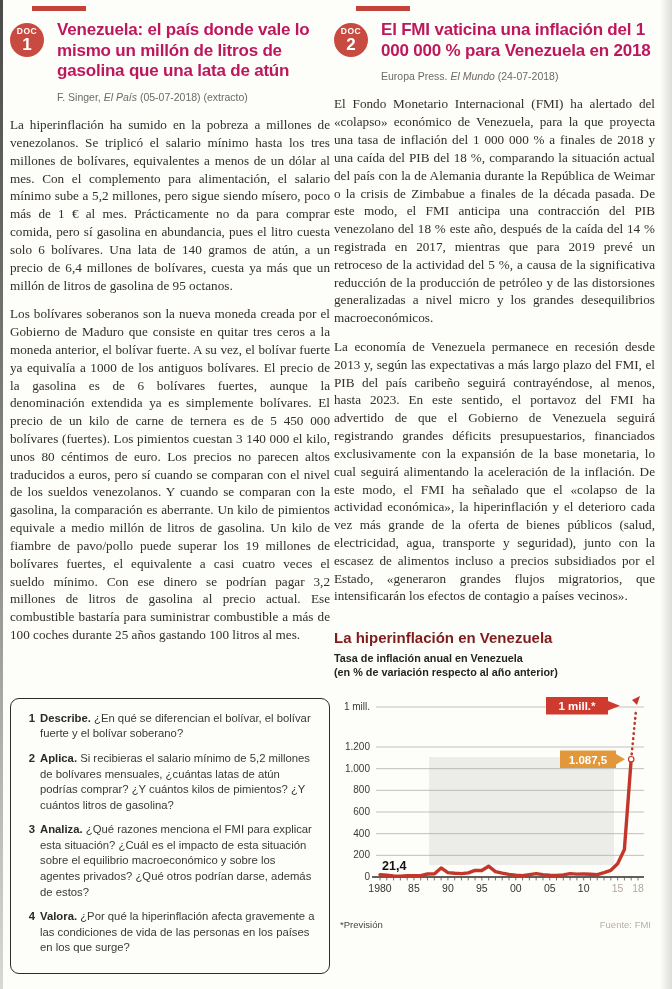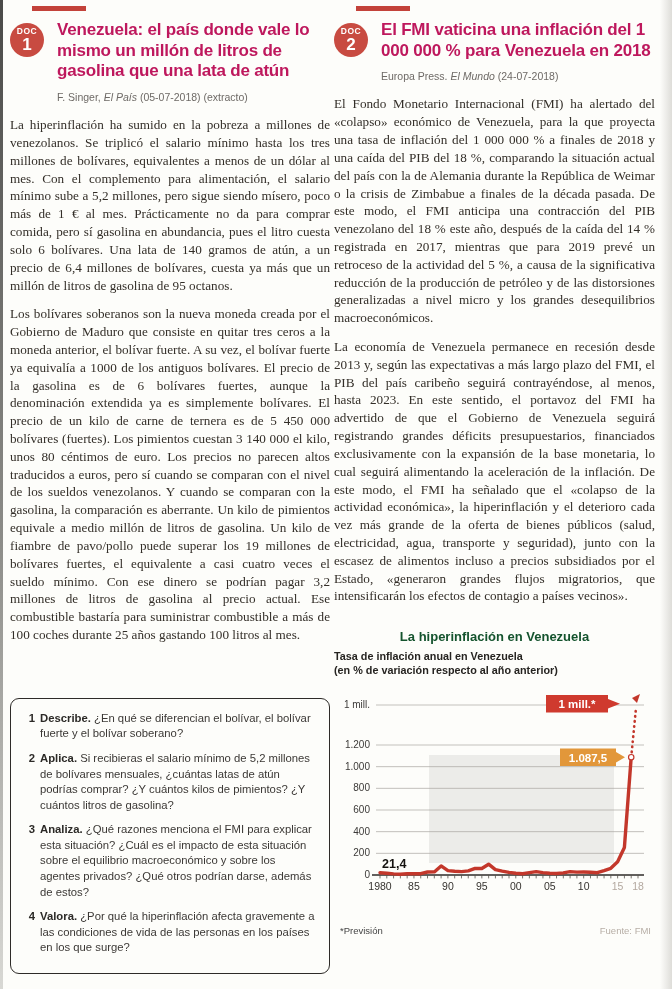--- a/index.html
+++ b/index.html
@@ -30,24 +30,24 @@
   .doc-body p{margin:0 0 11px;hyphens:auto;}
   .doc-body p:last-child{margin-bottom:4px;}
 
   .qbox{margin-top:54px;border:1.6px solid #2e2b28;border-radius:9px;
     padding:12px 11px 8px 9px;font-size:11.3px;line-height:1.38;color:#3b3835;}
   .q-item{display:grid;grid-template-columns:15px 1fr;gap:0 5px;margin-bottom:9px;}
   .q-num{font-weight:bold;text-align:right;color:#2c2a27;}
   .q-verb{font-weight:bold;color:#2c2a27;}
 
   .chart{margin-top:24px;}
-  .chart-title{font-size:13px;font-weight:bold;color:#14532d;margin-bottom:5px;text-align:center;}
+  .chart-title{font-size:15px;font-weight:bold;color:#7f1d1d;margin-bottom:5px;}
   .chart-sub{font-size:10.8px;font-weight:bold;line-height:1.3;color:#262421;}
   .chart-foot{display:flex;justify-content:space-between;font-size:9.5px;
-    padding:0 4px 0 6px;margin-top:8px;}
+    padding:0 4px 0 6px;margin-top:0;}
   .foot-l{color:#454545;}
   .foot-r{color:#b7aea6;}
   svg{display:block;margin-top:6px;}
 </style>
 </head>
 <body>
 
 <div class="scan-edge-left"></div>
 <div class="scan-edge-right"></div>
 

